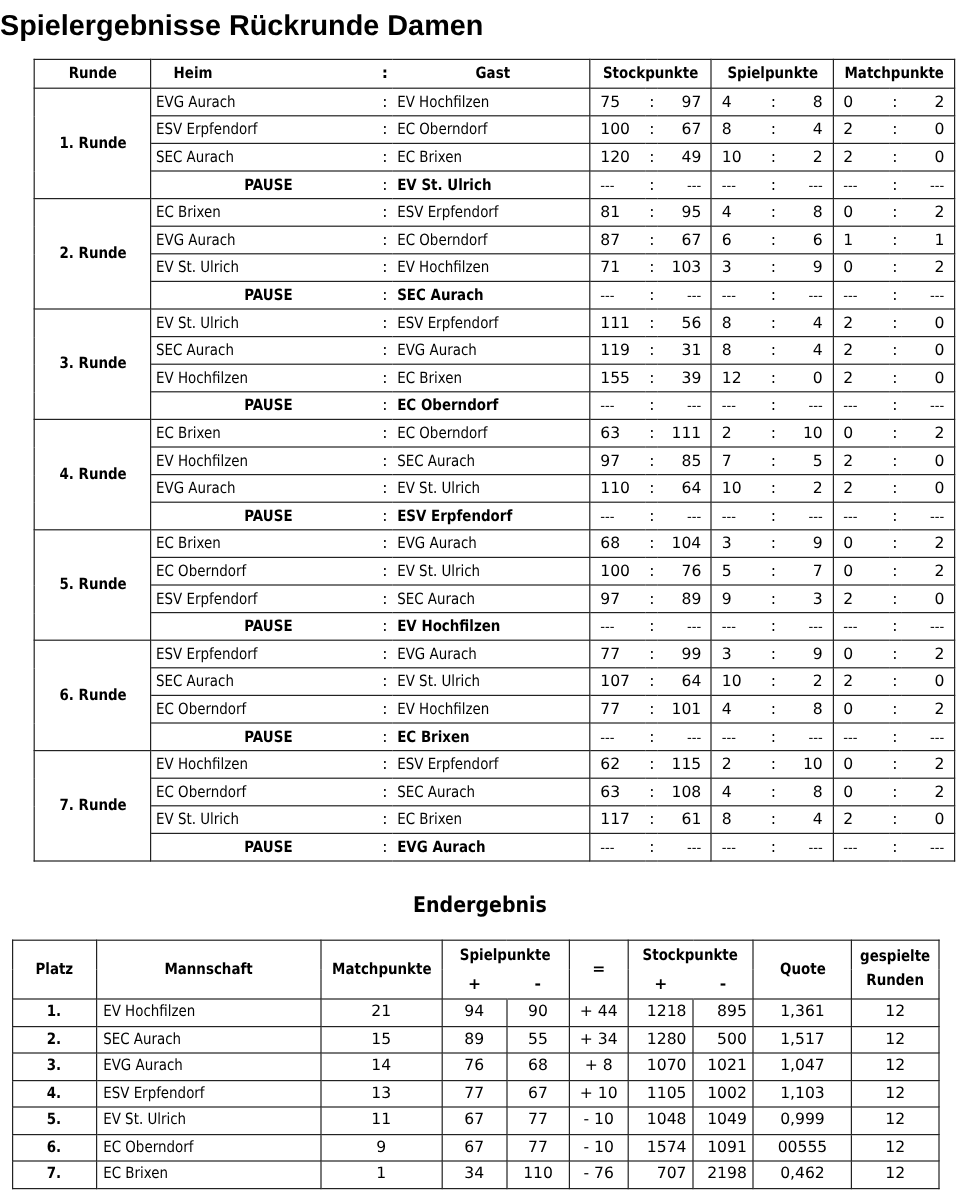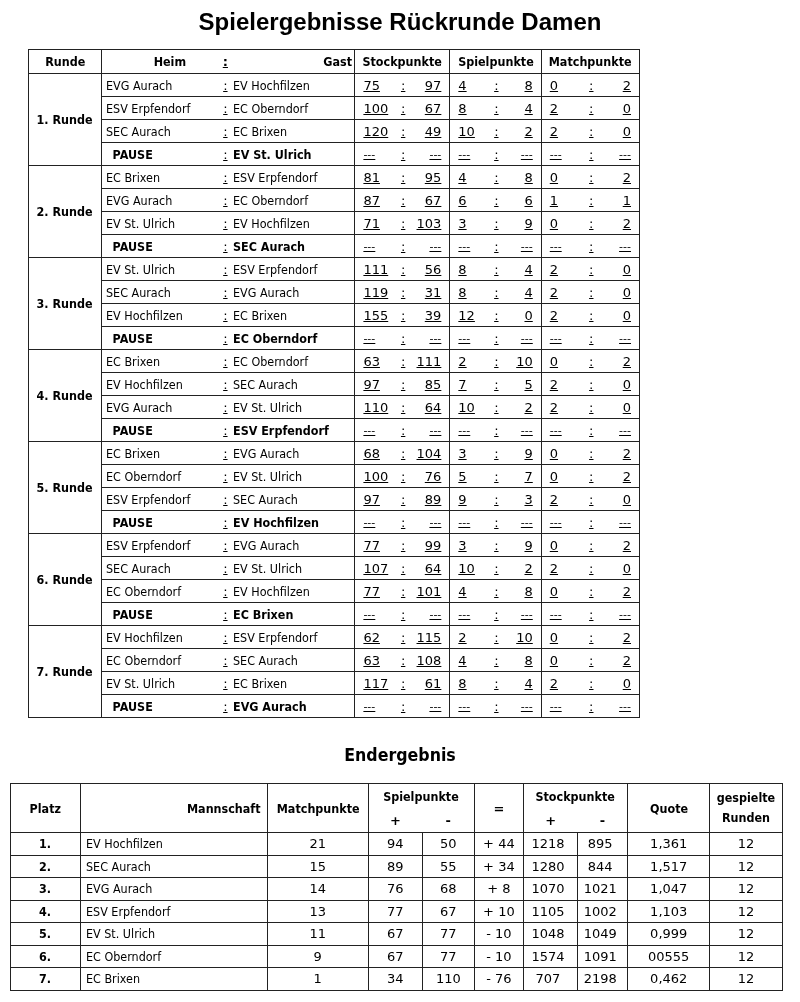--- a/index.html
+++ b/index.html
@@ -1,64 +1,64 @@
 <!DOCTYPE html>
 <html><head>
 <meta charset="utf-8">
 <style>
   html, body { margin:0; padding:0; background:#ffffff; }
   body { width:800px; height:1002px; position:relative; overflow:hidden;
          font-family:"Liberation Sans", sans-serif; color:#000; }
-  .title { position:absolute; left:0; width:800px; top:8px; text-align:center;
+  .title { position:absolute; left:0; width:800px; top:8px; 
            font-family:"Liberation Sans", sans-serif; font-weight:bold; font-size:24px; letter-spacing:0px; }
   .sub-title { position:absolute; left:0; width:800px; top:744px; text-align:center;
            font-family:"DejaVu Sans", sans-serif; font-weight:bold; font-size:18px; transform:scaleX(0.88); }
   table { border-collapse:collapse; position:absolute; font-family:"DejaVu Sans", sans-serif; }
   .cond { display:inline-block; transform:scaleX(0.86); transform-origin:center; white-space:nowrap; }
   .condl { display:inline-block; transform:scaleX(0.86); transform-origin:left center; white-space:nowrap; }
   .condr { display:inline-block; transform:scaleX(0.86); transform-origin:right center; white-space:nowrap; }
 
   
-  #results { left:28px; top:49px; width:612px; font-size:13px;text-decoration:underline; }
+  #results { left:28px; top:49px; width:768px; font-size:13px; }
   #results td, #results th { padding:0; height:22px; border:1.2px solid #222; }
   #results th { font-weight:bold; height:23px; font-size:13px; }
   #results .c-runde { width:96px; text-align:center; font-weight:bold; }
   #results .c-heim { width:172px; text-align:left; padding-left:4px; border-right:none; }
   #results .c-colon { width:12px; text-align:center; border-left:none; border-right:none; }
   #results .c-gast { width:160px; text-align:left; padding-left:4px; border-left:none; }
-  #results .c-gast.th { text-align:right; }
+  #results .c-gast.th { text-align:center; }
   #results .num-a { width:38px; text-align:left; padding-left:8px; border-right:none; }
   #results .num-sep { width:10px; text-align:center; border-left:none; border-right:none; }
   #results .num-b { width:36px; text-align:right; padding-right:8px; border-left:none; }
-  #results .pause-label { text-align:left; padding-right:4px; font-weight:bold; border-right:none; }
+  #results .pause-label { text-align:center; padding-right:4px; font-weight:bold; border-right:none; }
   #results .pause-team { font-weight:bold; }
   #results .dash { font-size:11px; }
 
   
   #standings { left:10px; top:783px; width:773px; font-size:13px; }
   #standings th, #standings td { border:1.2px solid #222; padding:0; text-align:center; }
   #standings th { font-weight:bold; height:24px; }
   #standings td { height:21.5px; }
   #standings .sub { font-size:13px; }
   #standings .team { text-align:left; padding-left:5px; }
-  #standings .right { padding-right:5px; }
+  #standings .right { text-align:right; padding-right:5px; }
   #standings .platz { font-weight:bold; }
   .noborder-b { border-bottom:none !important; }
   .noborder-t { border-top:none !important; }
 </style>
 </head>
 <body>
 
 <div class="title">Spielergebnisse Rückrunde Damen</div>
 
 <table id="results">
   <thead>
     <tr>
       <th class="c-runde"><span class="cond">Runde</span></th>
-      <th class="c-heim" style="text-align:center;padding-left:16px;"><span class="cond">Heim</span></th>
+      <th class="c-heim" style="padding-left:16px;"><span class="cond">Heim</span></th>
       <th class="c-colon"><span>:</span></th>
       <th class="c-gast th"><span class="cond">Gast</span></th>
       <th colspan="3"><span class="cond">Stockpunkte</span></th>
       <th colspan="3"><span class="cond">Spielpunkte</span></th>
       <th colspan="3"><span class="cond">Matchpunkte</span></th>
     </tr>
   </thead>
   <tbody id="results-body">
       <tr>
         <td class="c-runde" rowspan="4"><span class="cond">1. Runde</span></td>
@@ -461,21 +461,21 @@
       </tr>
     </tbody>
 </table>
 
 <div class="sub-title">Endergebnis</div>
 
 <table id="standings">
   <thead>
     <tr>
       <th rowspan="2" style="width:70px;text-decoration:underline;"><span class="cond">Platz</span></th>
-      <th rowspan="2" style="width:189px;text-align:right;"><span class="cond">Mannschaft</span></th>
+      <th rowspan="2" style="width:189px;"><span class="cond">Mannschaft</span></th>
       <th rowspan="2" style="width:100px;"><span class="cond">Matchpunkte</span></th>
       <th colspan="2" class="noborder-b" style="height:22px;"><span class="cond">Spielpunkte</span></th>
       <th rowspan="2" style="width:49px;"><span>=</span></th>
       <th colspan="2" class="noborder-b"><span class="cond">Stockpunkte</span></th>
       <th rowspan="2" style="width:82px;"><span class="cond">Quote</span></th>
       <th rowspan="2" style="width:72px; line-height:20px;">
         <span class="cond">gespielte</span><br>
         <span class="cond">Runden</span>
       </th>
     </tr>
@@ -485,36 +485,36 @@
       <th class="noborder-t sub" style="width:54px; border-right:none;"><span>+</span></th>
       <th class="noborder-t sub" style="width:50px; border-left:none;"><span>-</span></th>
     </tr>
   </thead>
   <tbody id="standings-body">
       <tr>
         <td class="platz"><span class="cond">1.</span></td>
         <td class="team"><span class="condl">EV Hochfilzen</span></td>
         <td><span>21</span></td>
         <td><span>94</span></td>
-        <td><span>50</span></td>
+        <td><span>90</span></td>
         <td><span>+ 44</span></td>
         <td class="right"><span>1218</span></td>
         <td class="right"><span>895</span></td>
         <td><span>1,361</span></td>
         <td><span>12</span></td>
       </tr>
       <tr>
         <td class="platz"><span class="cond">2.</span></td>
         <td class="team"><span class="condl">SEC Aurach</span></td>
         <td><span>15</span></td>
         <td><span>89</span></td>
         <td><span>55</span></td>
         <td><span>+ 34</span></td>
         <td class="right"><span>1280</span></td>
-        <td class="right"><span>844</span></td>
+        <td class="right"><span>500</span></td>
         <td><span>1,517</span></td>
         <td><span>12</span></td>
       </tr>
       <tr>
         <td class="platz"><span class="cond">3.</span></td>
         <td class="team"><span class="condl">EVG Aurach</span></td>
         <td><span>14</span></td>
         <td><span>76</span></td>
         <td><span>68</span></td>
         <td><span>+ 8</span></td>

